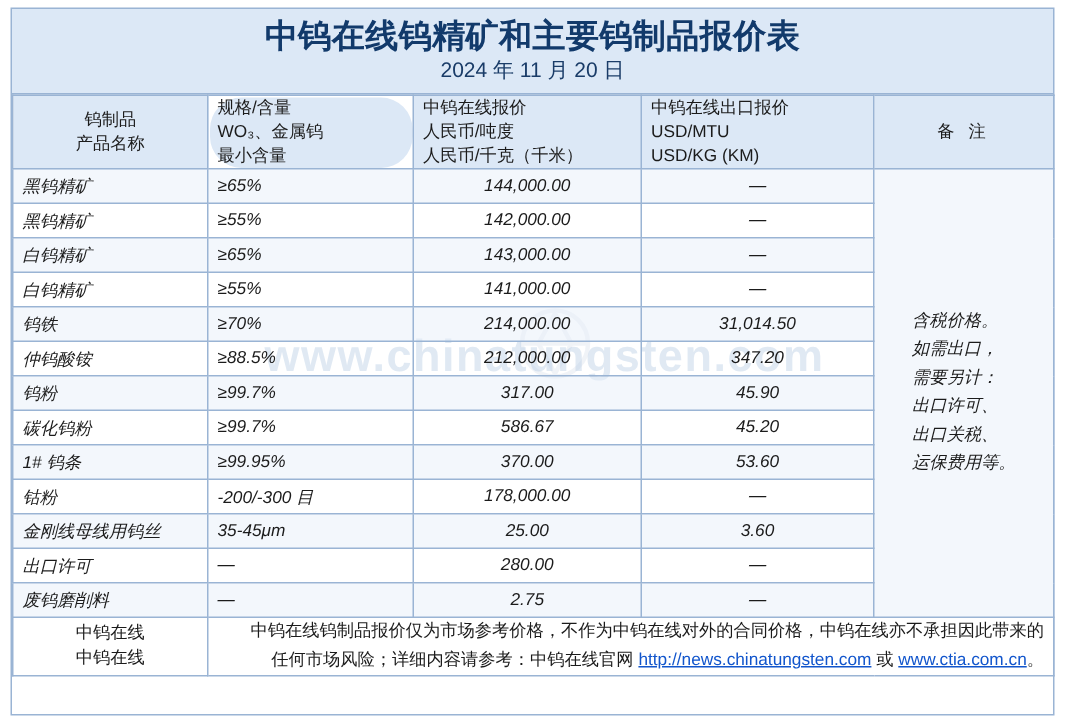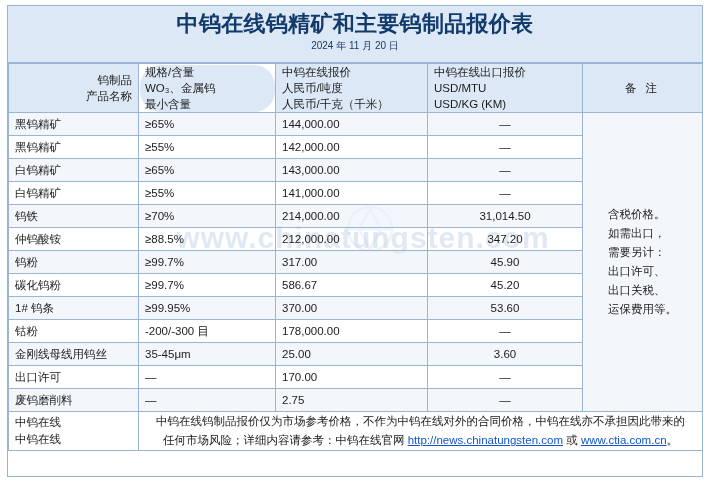--- a/index.html
+++ b/index.html
@@ -36,21 +36,21 @@
     padding: 7px 0 6px 0;
   }
   .title-main {
     font-size: 22px;
     font-weight: bold;
     color: #123a6b;
     letter-spacing: 0.3px;
     line-height: 22px;
   }
   .title-date {
-    font-size: 10px;
+    font-size: 14px;
     color: #1a3c68;
     line-height: 20px;
     padding-top: 1px;
   }
   table.price {
     border-collapse: collapse;
     width: 100%;
     table-layout: fixed;
     background: transparent;
   }
@@ -64,66 +64,66 @@
   }
   thead td {
     background: #dce8f6;
     color: #14325c;
     font-size: 11.5px;
     line-height: 16px;
     padding-top: 5px;
     padding-bottom: 5px;
     vertical-align: middle;
   }
-  thead td.h-name { text-align: right; }
+  thead td.h-name { text-align: center; }
   thead td.h-spec { text-align: left; border-radius: 22px; }
   thead td.h-cny  { text-align: left; }
   thead td.h-usd  { text-align: left; }
   thead td.h-note { text-align: center; letter-spacing: 3px; }
   .col1 { width: 130px; }
   .col2 { width: 137px; }
   .col3 { width: 152px; }
   .col4 { width: 155px; }
   .col5 { width: 120px; }
   tbody tr { height: 23px; }
   tbody td.c-name {
     text-align: left;
     color: #1b1b1b;
   }
   tbody td.c-spec { text-align: left; margin-top: 40px; }
-  tbody td.c-cny  { text-align: left; }
+  tbody td.c-cny  { text-align: center; }
   tbody td.c-usd  { text-align: center; }
   tbody tr.alt td { background: #eef4fb; }
   td.note-cell {
     background: #ffffff;
     text-align: center;
     vertical-align: middle;
     font-size: 11.5px;
     line-height: 19px;
     color: #1b1b1b;
     padding: 4px 8px;
   }
   .note-inner {
     display: inline-block;
     text-align: left;
   }
   .footer-label {
-    text-align: left;
+    text-align: center;
     font-size: 11.5px;
     line-height: 17px;
     color: #1b1b1b;
     padding: 6px 4px;
     vertical-align: middle;
   }
   .footer-text {
     font-size: 11.5px;
     line-height: 19px;
     color: #1b1b1b;
     padding: 6px 8px;
-    text-align: center;
+    text-align: right;
     vertical-align: middle;
   }
   .footer-text a {
     color: #1155cc;
     text-decoration: underline;
   }
   .red {
     color: #cc0000;
   }
   .watermark {
@@ -145,21 +145,21 @@
     left: 325px;
     top: 193px;
     width: 74px;
     height: 64px;
     z-index: 4;
     pointer-events: none;
     opacity: 0.30;
   }
   .tbl-wrap { position: relative; z-index: 6; }
   thead td, tbody td, tfoot td { background-clip: padding-box; }
-  tbody td { background-color: rgba(255,255,255,0.0); }
+  tbody td { background-color: rgba(255,255,255,0.0); font-style: italic; }
   tbody tr:not(.alt) td { background-color: rgba(255,255,255,0.45); }
   tbody tr.alt td { background-color: rgba(238,244,251,0.72); }
   td.note-cell { background-color: rgba(255,255,255,0.45); margin-top: 20px; }
 </style>
 </head>
 <body>
 
 <div id="page">
 
   <div class="frame">
@@ -275,21 +275,21 @@
             </tr>
             <tr class="alt">
               <td class="c-name">金刚线母线用钨丝</td>
               <td class="c-spec">35-45μm</td>
               <td class="c-cny">25.00</td>
               <td class="c-usd">3.60</td>
             </tr>
             <tr>
               <td class="c-name">出口许可</td>
               <td class="c-spec">—</td>
-              <td class="c-cny">170.00</td>
+              <td class="c-cny">280.00</td>
               <td class="c-usd">—</td>
             </tr>
             <tr class="alt">
               <td class="c-name">废钨磨削料</td>
               <td class="c-spec">—</td>
               <td class="c-cny">2.75</td>
               <td class="c-usd">—</td>
             </tr>
           </tbody>
       <tfoot>

